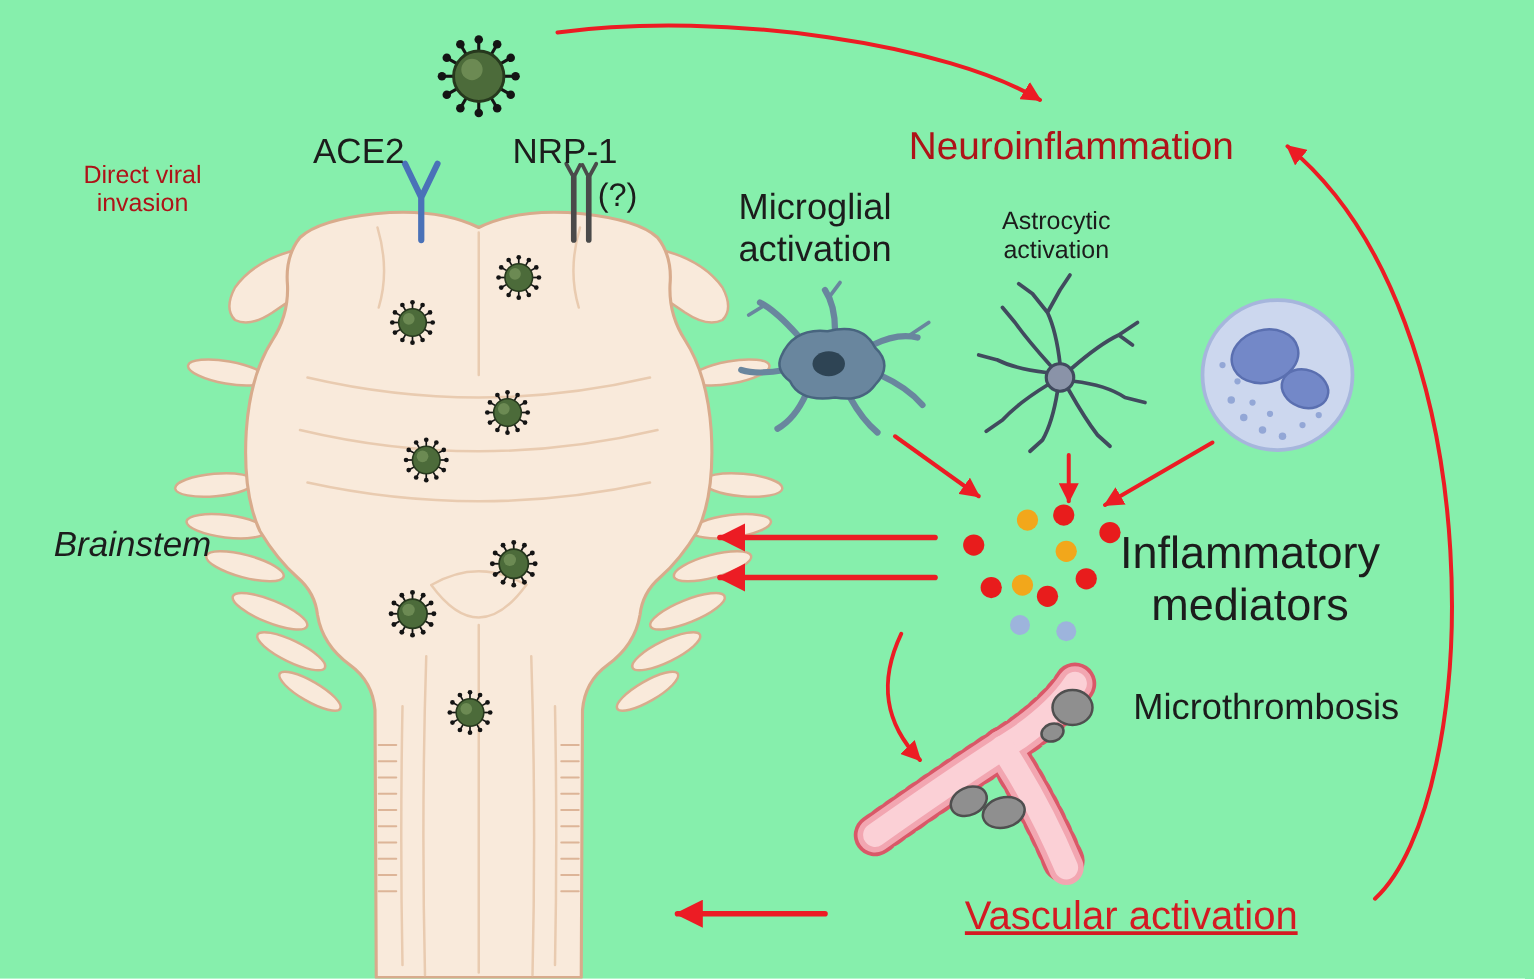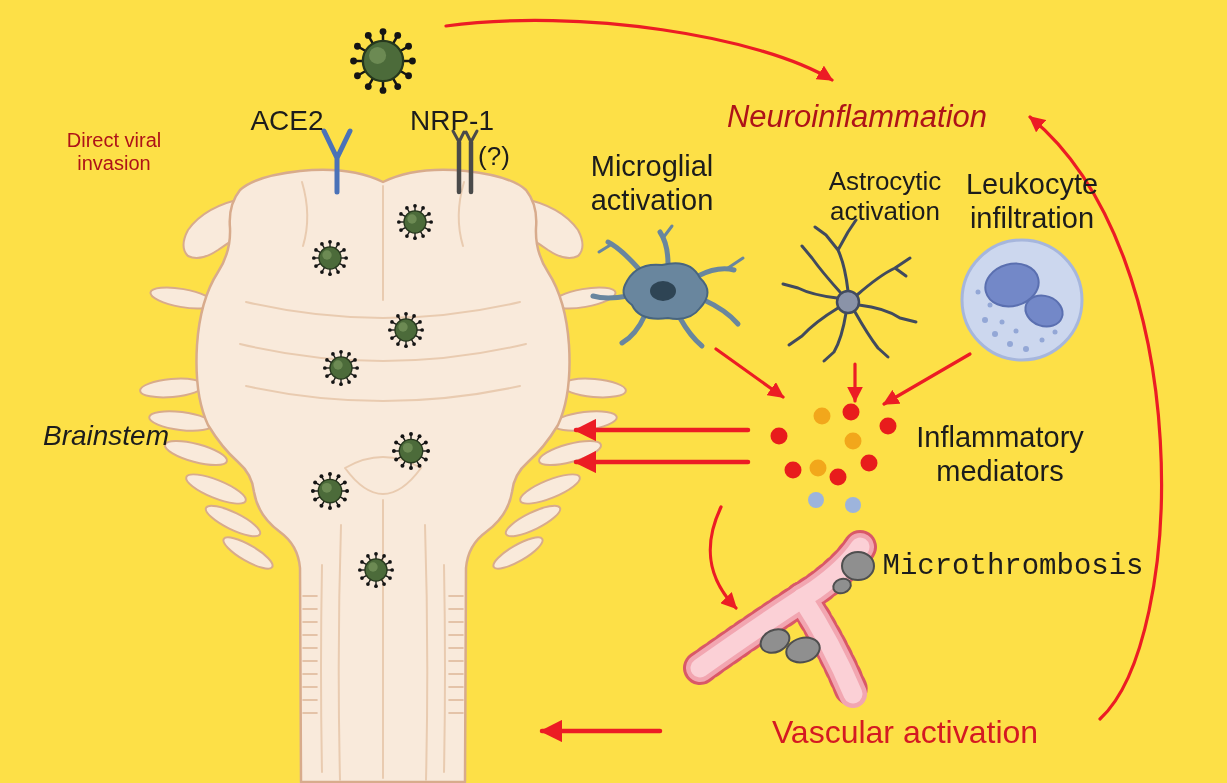--- a/index.html
+++ b/index.html
@@ -1,35 +1,35 @@
 <!DOCTYPE html>
 <html style="--c-heading-red: #ae1318; --c-accent-red: #d41a22; --c-arrow-red: #ec1c24; --c-text-black: #1c1c1c; --c-virus-green: #4c6b3a; --c-virus-green-light: #87a468; --c-spike-black: #141414; --c-brainstem-fill: #f9eadb; --c-brainstem-line: #d8ab8c; --c-brainstem-detail: #e9cbb0; --c-ace2-blue: #4a72b8; --c-nrp1-gray: #4a4a4a; --c-microglia-fill: #69869e; --c-microglia-line: #48657f; --c-microglia-nucleus: #2e4454; --c-astrocyte-line: #414a5e; --c-astrocyte-soma: #8a93a8; --c-leukocyte-fill: #ccd7ee; --c-leukocyte-edge: #a6b6dc; --c-leukocyte-nucleus: #7388c8; --c-leukocyte-nucleus-edge: #5a6fb0; --c-leukocyte-speck: #93a7d6; --c-mediator-red: #e81c1c; --c-mediator-orange: #f2a71b; --c-mediator-blue: #9db4dc; --c-vessel-dash: #d95868; --c-vessel-outer: #f2a6b1; --c-vessel-inner: #fbd0d6; --c-clot-fill: #8f8f8f; --c-clot-line: #4f4f4f;"><head>
 <meta charset="utf-8">
 <style>
   html,body{margin:0;padding:0;background:#ffffff;}
   .stage{
     position:relative;
     width:1227px;height:783px;
-    background:#fde047;
+    background:#86efac;
     overflow:hidden;
     font-family:"Liberation Sans", sans-serif;
   }
   .stage svg{position:absolute;left:0;top:0;}
   .lbl{
     position:absolute;
     transform:translateX(-50%);
     text-align:center;
     white-space:pre-line;
     line-height:1.16;
     font-family:"Liberation Sans", sans-serif;
     user-select:none;
   }
   .blk{color:var(--c-text-black);}
   .red1{color:var(--c-heading-red);}
-  .red2{color:var(--c-accent-red);}
+  .red2{color:var(--c-accent-red);text-decoration:underline;}
 
   
   .bs-body{fill:var(--c-brainstem-fill);stroke:var(--c-brainstem-line);stroke-width:2.5;stroke-linejoin:round;}
   .bs-part{fill:var(--c-brainstem-fill);stroke:var(--c-brainstem-line);stroke-width:2;}
   .bs-detail{fill:none;stroke:var(--c-brainstem-detail);stroke-width:2;stroke-linecap:round;}
   .bs-detail-strong{fill:none;stroke:var(--c-brainstem-line);stroke-width:1.6;stroke-linecap:round;opacity:.85;}
   .virus-body{fill:var(--c-virus-green);stroke:#26381d;stroke-width:1.5;}
   .virus-hl{fill:var(--c-virus-green-light);opacity:.55;}
   .spike{stroke:var(--c-spike-black);stroke-width:1.6;}
   .spike-tip{fill:var(--c-spike-black);}
@@ -254,24 +254,22 @@
       <path class="arrow" marker-end="url(#ah)" d="M 1100,719 C 1186,640 1198,255 1030,117"></path>
     </g>
   </svg>
 
   <div class="lbl blk" style="left:287px;top:105px;font-size:28px;">ACE2</div>
   <div class="lbl blk" style="left:452px;top:105px;font-size:28px;">NRP-1</div>
   <div class="lbl blk" style="left:494px;top:141px;font-size:26px;">(?)</div>
   <div class="lbl red1" style="left:114px;top:129px;font-size:20px;">Direct viral
 invasion</div>
   <div class="lbl blk" style="left:106px;top:420px;font-size:28px;font-style:italic;">Brainstem</div>
-  <div class="lbl red1" style="left:857px;top:99px;font-size:31px;font-style:italic;">Neuroinflammation</div>
+  <div class="lbl red1" style="left:857px;top:99px;font-size:31px;">Neuroinflammation</div>
   <div class="lbl blk" style="left:652px;top:150px;font-size:29px;">Microglial
 activation</div>
-  <div class="lbl blk" style="left:845px;top:166px;font-size:26px;margin-left:40px;">Astrocytic
+  <div class="lbl blk" style="left:845px;top:166px;font-size:20px;">Astrocytic
 activation</div>
-  <div class="lbl blk" style="left:1032px;top:168px;font-size:29px;">Leukocyte
-infiltration</div>
-  <div class="lbl blk" style="left:1000px;top:421px;font-size:29px;">Inflammatory
+  <div class="lbl blk" style="left:1000px;top:421px;font-size:36px;">Inflammatory
 mediators</div>
-  <div class="lbl blk" style="left:1013px;top:550px;font-size:29px;font-family:Liberation Mono, monospace;">Microthrombosis</div>
+  <div class="lbl blk" style="left:1013px;top:550px;font-size:29px;">Microthrombosis</div>
   <div class="lbl red2" style="left:905px;top:714px;font-size:32px;">Vascular activation</div>
 </div>
 
 </body></html>

